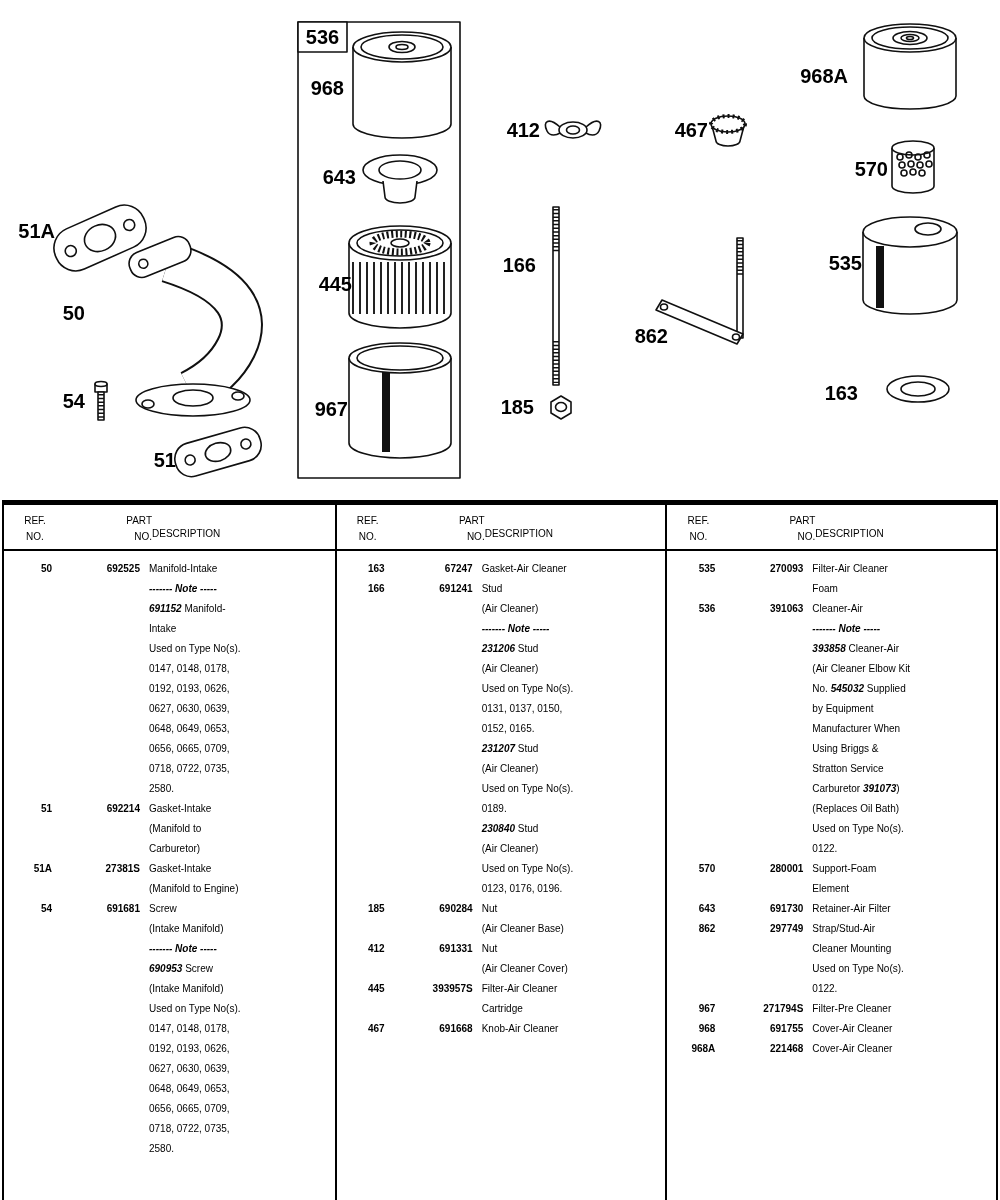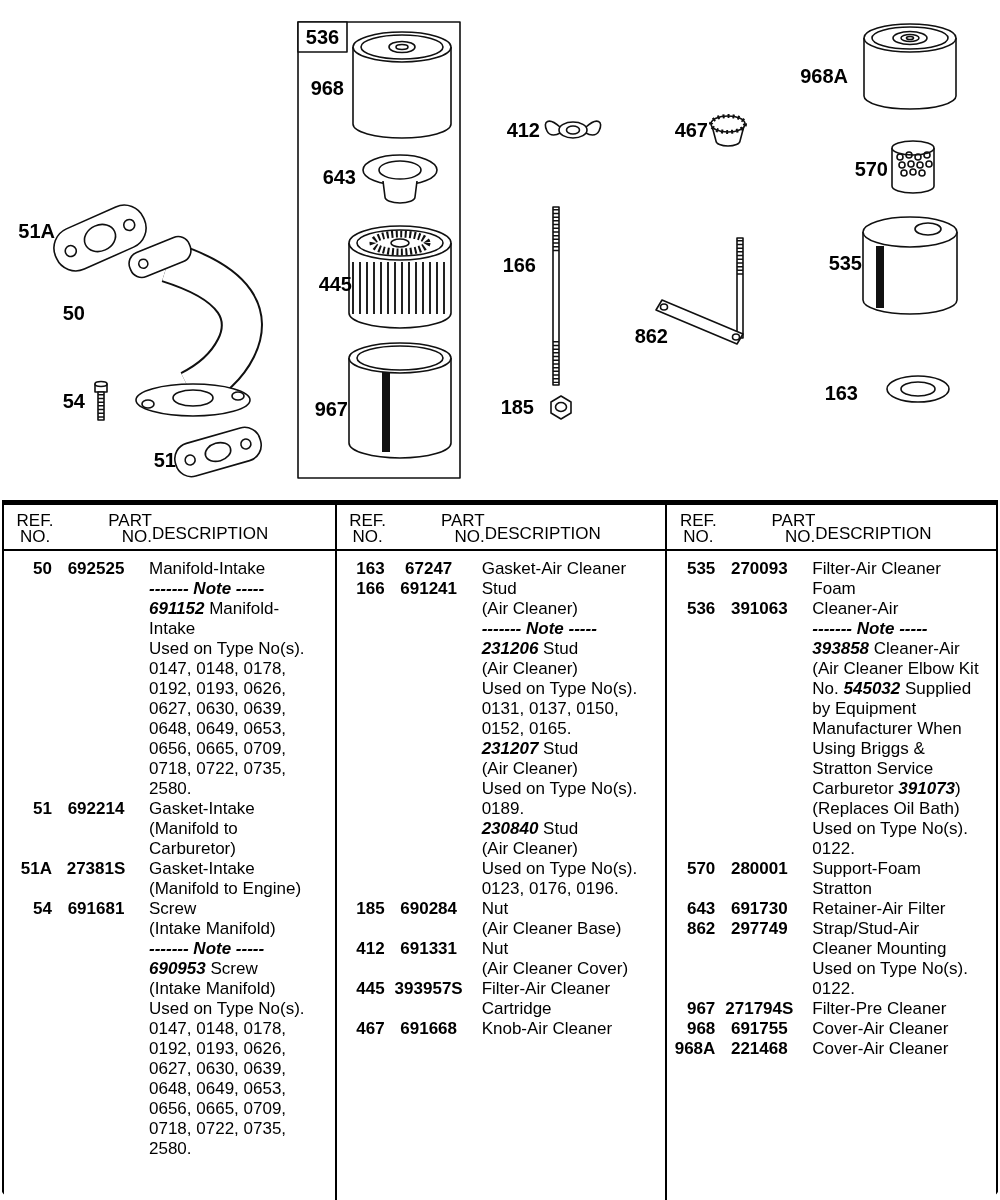--- a/index.html
+++ b/index.html
@@ -1,33 +1,33 @@
 <!DOCTYPE html>
 <html><head>
 <meta charset="utf-8">
 <style>
   html,body{margin:0;padding:0;background:#fff;}
   body{width:1000px;height:1200px;font-family:"Liberation Sans",sans-serif;color:#000;}
-  .page{position:relative;width:1000px;height:1200px;overflow:hidden;background:#fff;border-radius:16px;}
+  .page{position:relative;width:1000px;height:1200px;overflow:hidden;background:#fff;}
   .diagram{display:block;}
   .diagram text{font:bold 20px "Liberation Sans",sans-serif;fill:#000;stroke:none;}
-  .table{position:absolute;top:500px;left:2px;right:2px;bottom:0;border-left:2px solid #000;border-right:2px solid #000;display:flex;flex-direction:column;font-size:17px;line-height:20px;}
+  .table{position:absolute;top:500px;left:2px;right:2px;bottom:0;border-left:2px solid #000;border-right:2px solid #000;display:flex;flex-direction:column;font-size:10px;line-height:20px;}
   .thick-bar{height:5px;background:#000;flex:none;}
   .hrow{display:grid;grid-template-columns:1fr 1fr 1fr;border-bottom:2px solid #000;flex:none;}
   .hcell{display:flex;padding:6px 0 4px;}
   .hcell + .hcell{border-left:2px solid #000;}
   .h-ref{width:62px;text-align:center;line-height:16px;padding-top:2px;}
   .h-part{width:86px;text-align:right;line-height:16px;padding-top:2px;}
   .h-desc{flex:1;text-align:left;align-self:flex-end;padding-bottom:1px;}
   .brow{display:grid;grid-template-columns:1fr 1fr 1fr;flex:1;}
   .bcell{padding-top:8px;overflow:hidden;}
   .bcell + .bcell{border-left:2px solid #000;}
   .entry{display:flex;align-items:flex-start;}
   .e-ref{width:48px;text-align:right;font-weight:bold;flex:none;}
-  .e-part{width:88px;text-align:center;font-weight:bold;flex:none;}
+  .e-part{width:88px;text-align:right;font-weight:bold;flex:none;}
   .e-desc{flex:1;padding-left:9px;min-width:0;}
   .line b{font-weight:bold;font-style:italic;}
 </style>
 </head>
 <body>
 
 <div class="page">
 
   <svg class="diagram" width="1000" height="500" viewBox="0 0 1000 500">
     <g fill="none" stroke="#101010" stroke-width="1.6" stroke-linejoin="round">
@@ -377,21 +377,21 @@
               <div class="line"><span>(Replaces Oil Bath)</span></div>
               <div class="line"><span>Used on Type No(s).</span></div>
               <div class="line"><span>0122.</span></div>
             </div>
           </div>
           <div class="entry">
             <div class="e-ref">570</div>
             <div class="e-part">280001</div>
             <div class="e-desc">
               <div class="line"><span>Support-Foam</span></div>
-              <div class="line"><span>Stratton</span></div>
+              <div class="line"><span>Element</span></div>
             </div>
           </div>
           <div class="entry">
             <div class="e-ref">643</div>
             <div class="e-part">691730</div>
             <div class="e-desc">
               <div class="line"><span>Retainer-Air Filter</span></div>
             </div>
           </div>
           <div class="entry">

